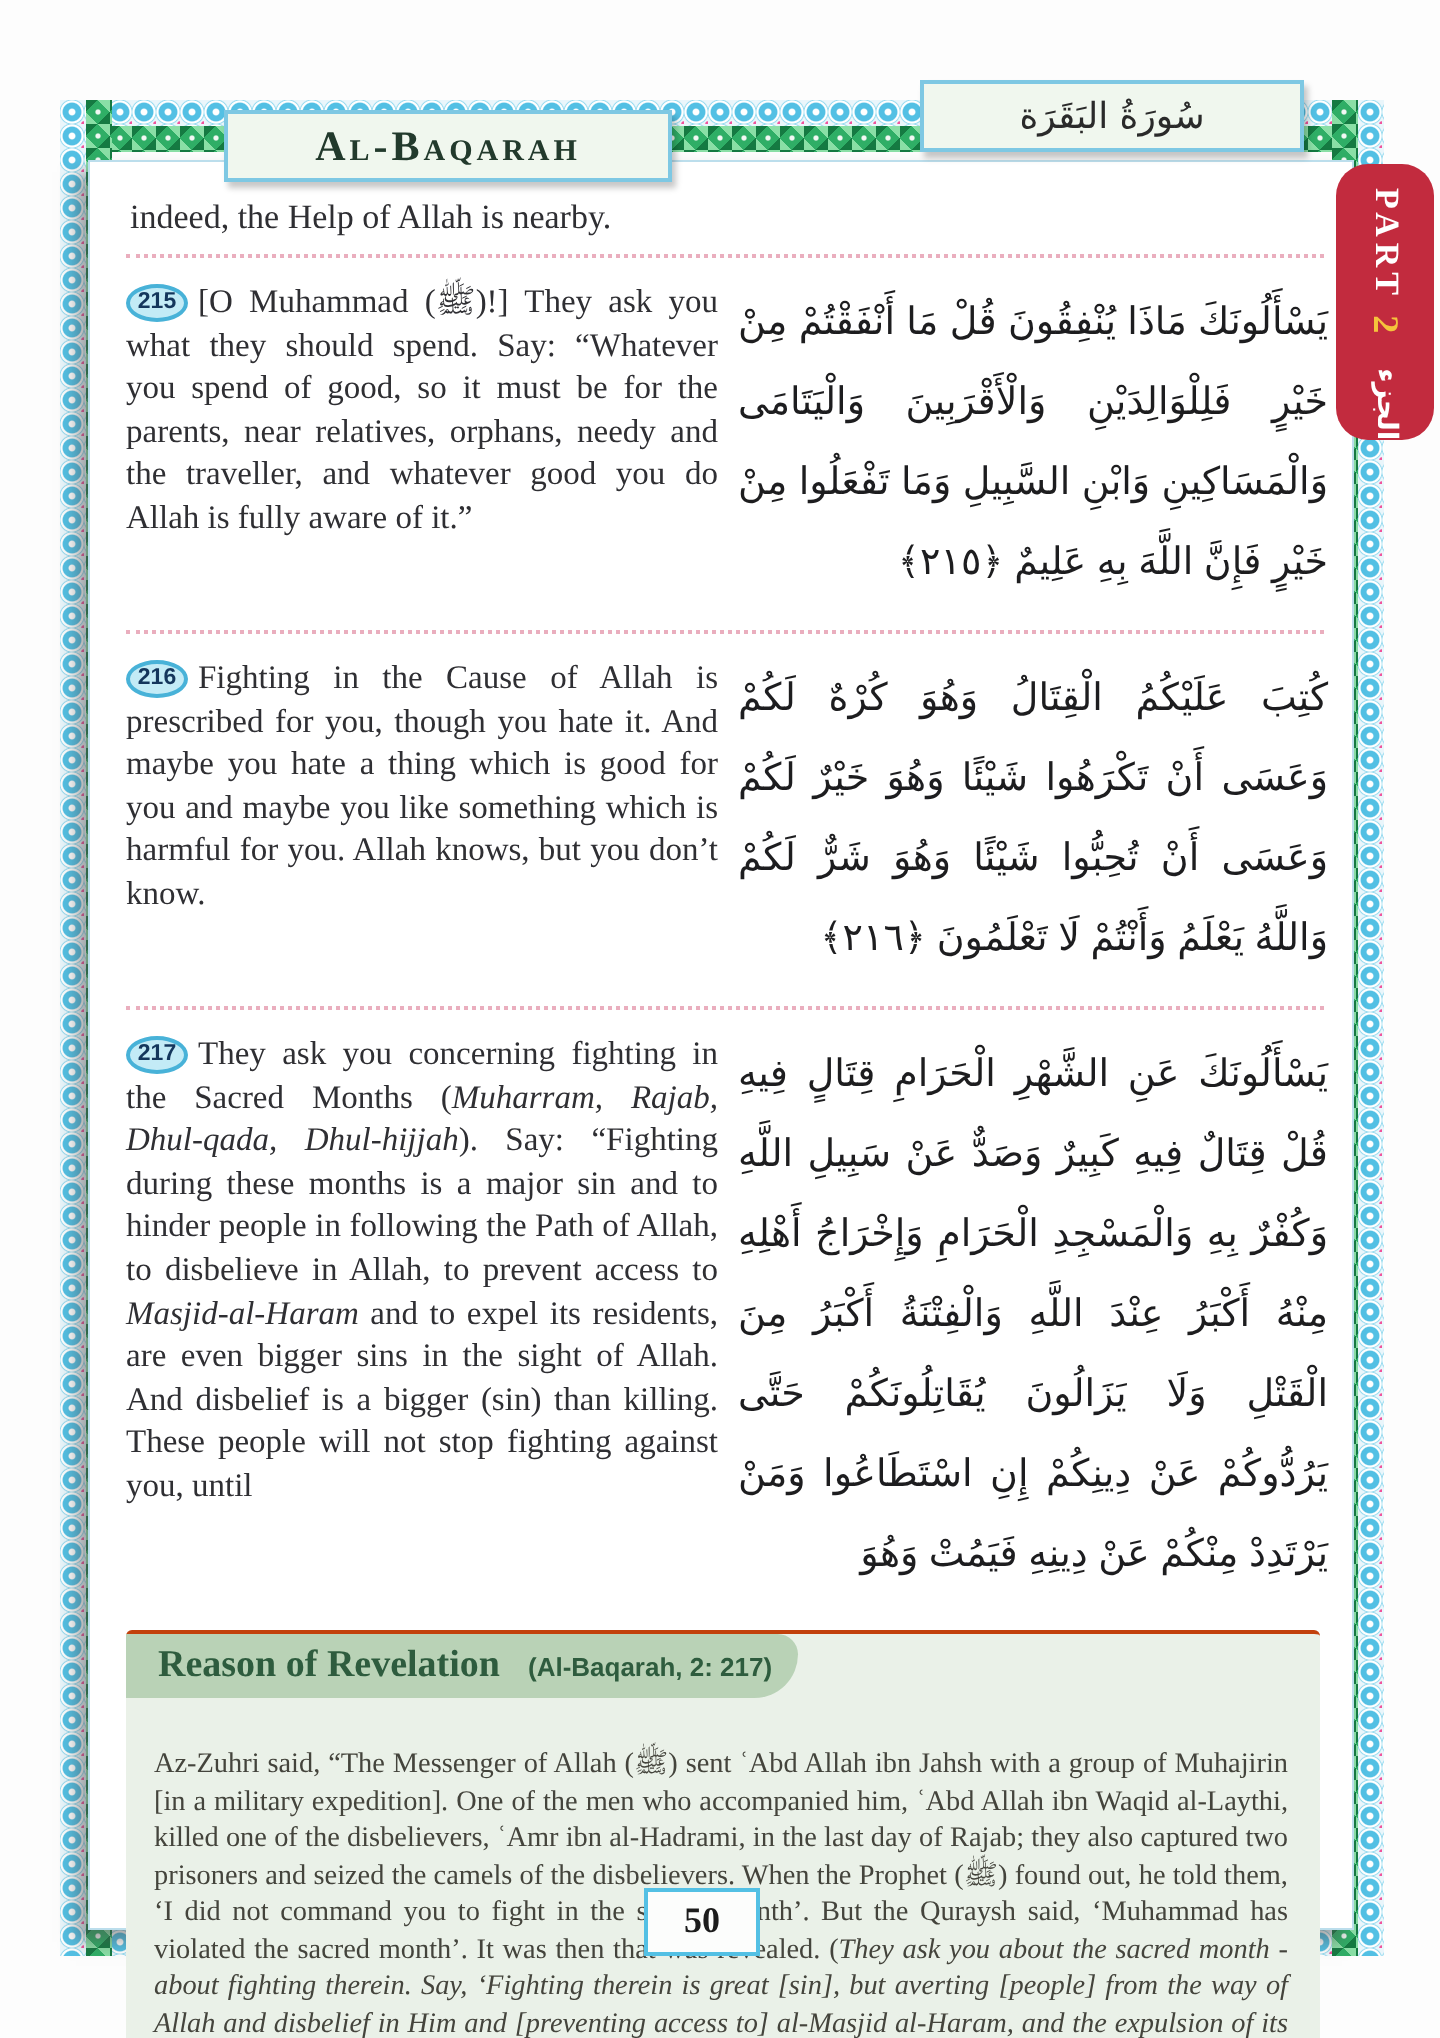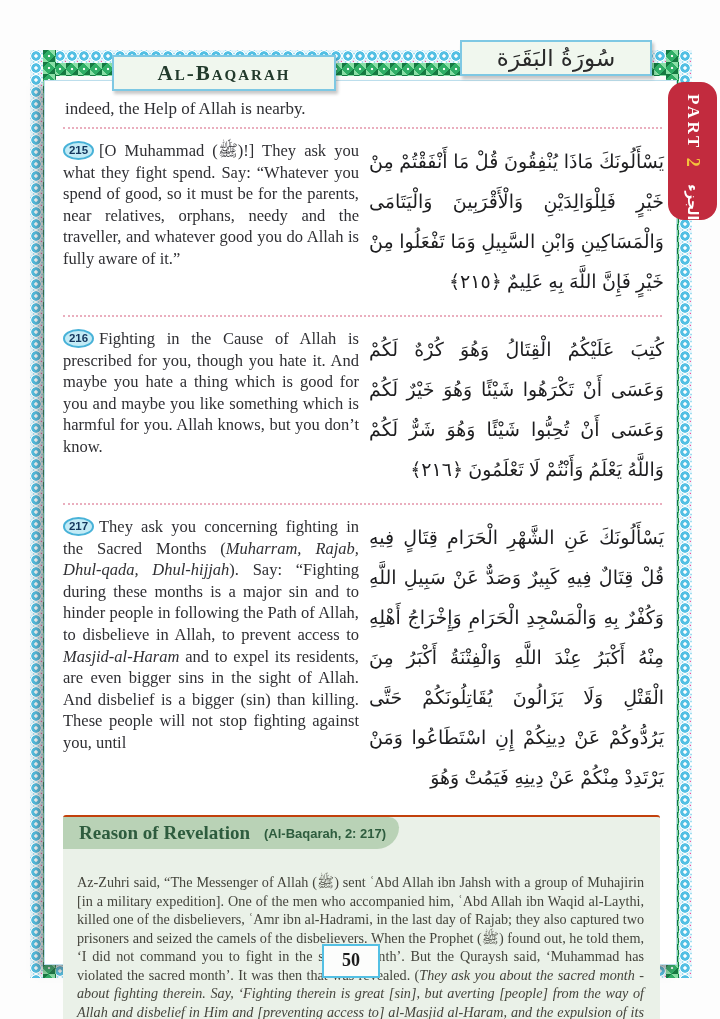--- a/index.html
+++ b/index.html
@@ -39,21 +39,21 @@
          border:1px solid #bcdeec;box-shadow:-6px 6px 8px rgba(80,80,80,.5);z-index:3;
          box-sizing:border-box;padding:16px 12px 0 18px;}
 
   
   .hdr-box{position:absolute;height:36px;box-sizing:border-box;background:var(--header-bg,#f0f7ee);
            border:2px solid var(--header-border,#7ec8e3);z-index:6;display:flex;align-items:center;
            justify-content:center;box-shadow:2px 3px 3px rgba(0,0,0,.22);}
   .hdr-left{left:112px;top:40px;width:224px;margin-top:15px;}
   .hdr-left span{font-variant-caps:small-caps;font-weight:bold;font-size:21px;letter-spacing:2px;color:#223a2c;}
   .hdr-right{left:460px;top:40px;width:192px;}
-  .hdr-right span{font-family:"DejaVu Sans",sans-serif;font-size:23px;color:#2a2a2a;}
+  .hdr-right span{font-family:"DejaVu Sans",sans-serif;font-size:18px;color:#2a2a2a;}
 
   
   .ribbon{position:absolute;left:668px;top:82px;width:49px;height:138px;background:var(--ribbon,#c22b3e);
           border-radius:16px;z-index:5;display:flex;justify-content:center;padding-top:12px;box-sizing:border-box;}
   .ribbon .vtext{writing-mode:vertical-rl;font-family:"Liberation Serif",serif;font-weight:bold;
                  font-size:17px;letter-spacing:3px;color:#ffffff;text-align:left;}
   .ribbon .vnum{color:var(--ribbon-num,#f5c33c);font-size:18px;}
   .ribbon .vjuz{font-family:"DejaVu Sans",sans-serif;font-size:14px;letter-spacing:0;color:#ffffff;}
 
   
@@ -120,21 +120,21 @@
     </div>
   </div>
 
   <div class="panel">
 
     <p class="cont-line">indeed, the Help of Allah is nearby.</p>
     <hr class="divider">
 
     <section class="verse">
       <div class="col-en">
-        <span class="badge">215</span><span><span>[O Muhammad (ﷺ)!] They ask you what they fight spend. Say: “Whatever you spend of good, so it must be for the parents, near relatives, orphans, needy and the traveller, and whatever good you do Allah is fully aware of it.”</span></span>
+        <span class="badge">215</span><span><span>[O Muhammad (ﷺ)!] They ask you what they should spend. Say: “Whatever you spend of good, so it must be for the parents, near relatives, orphans, needy and the traveller, and whatever good you do Allah is fully aware of it.”</span></span>
       </div>
       <div class="col-ar">يَسْأَلُونَكَ مَاذَا يُنْفِقُونَ قُلْ مَا أَنْفَقْتُمْ مِنْ خَيْرٍ فَلِلْوَالِدَيْنِ وَالْأَقْرَبِينَ وَالْيَتَامَى وَالْمَسَاكِينِ وَابْنِ السَّبِيلِ وَمَا تَفْعَلُوا مِنْ خَيْرٍ فَإِنَّ اللَّهَ بِهِ عَلِيمٌ ﴿٢١٥﴾</div>
     </section>
     <hr class="divider">
 
     <section class="verse">
       <div class="col-en">
         <span class="badge">216</span><span><span>Fighting in the Cause of Allah is prescribed for you, though you hate it. And maybe you hate a thing which is good for you and maybe you like something which is harmful for you. Allah knows, but you don’t know.</span></span>
       </div>
       <div class="col-ar">كُتِبَ عَلَيْكُمُ الْقِتَالُ وَهُوَ كُرْهٌ لَكُمْ وَعَسَى أَنْ تَكْرَهُوا شَيْئًا وَهُوَ خَيْرٌ لَكُمْ وَعَسَى أَنْ تُحِبُّوا شَيْئًا وَهُوَ شَرٌّ لَكُمْ وَاللَّهُ يَعْلَمُ وَأَنْتُمْ لَا تَعْلَمُونَ ﴿٢١٦﴾</div>

